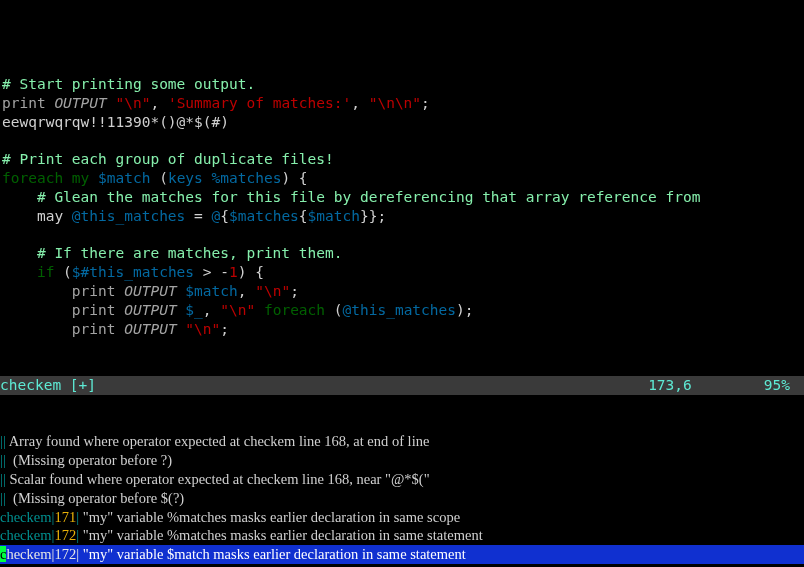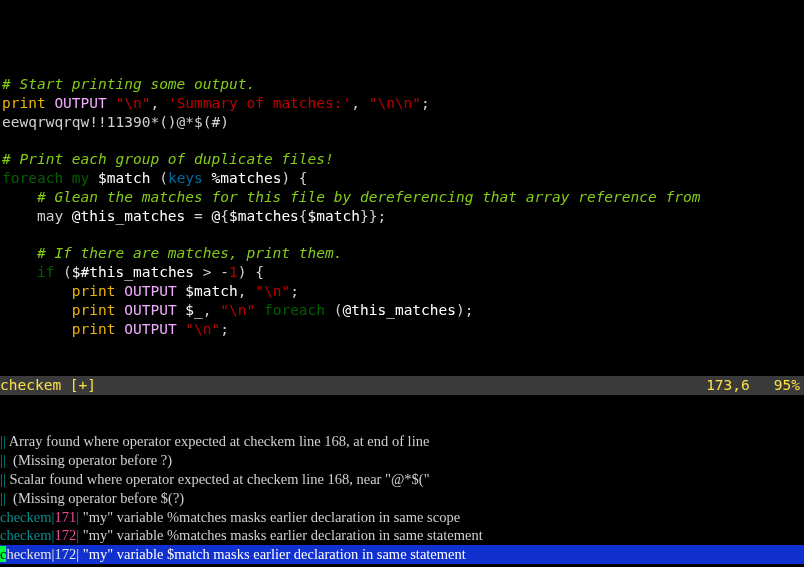--- a/index.html
+++ b/index.html
@@ -8,42 +8,43 @@
   font-family: 'Menlo', 'Consolas', 'DejaVu Sans Mono', monospace;
   font-size: 14.5px;
   line-height: 18.8px;
   color: #d0d0d0;
   width: 804px;
   height: 567px;
   overflow: hidden;
   white-space: pre;
 }
 .editor { padding: 0 2px; }
-.comment { color: #84cc16; font-style: italic; }
+.comment { color: #86efac; }
 .keyword { color: #006000; font-weight: normal; }
 .func { color: #0369a1; }
-.ident { color: #f0abfc; }
-.var { color: #ffffff; text-align: center; }
+.ident { color: #a3a3a3; font-style: italic; }
+.var { color: #0369a1; text-align: center; }
 .str { color: #bc0000; }
 .op { color: #d0d0d0; }
-.print-kw { color: #eab308; margin-top: 37px; }
+.print-kw { color: #a3a3a3; margin-top: 37px; }
 .statusbar {
   background: #3a3a3a;
-  color: #fde047;
+  color: #5eead4;
   width: 100%;
   display: flex;
+  gap: 48px;
 }
 .statusbar .left { flex: 0 0 auto; }
 .statusbar .mid { flex: 1; }
 .statusbar .pos { flex: 0 0 auto; padding-right: 24px; }
-.statusbar .pct { flex: 0 0 auto; padding-right: 4px; }
+.statusbar .pct { flex: 0 0 auto; padding-right: 14px; }
 .qf-line { color: #d0d0d0; font-family: Liberation Serif, serif; }
 .qf-bar { color: #008f8f; }
 .qf-file { color: #008f8f; }
-.qf-num { color: #ec4899; }
+.qf-num { color: #eab308; }
 .qf-sel {
   background: #1030d0;
   color: #ffffff;
   display: block;
 }
 .qf-sel .qf-file, .qf-sel .qf-bar, .qf-sel .qf-num { color: #e5e5e5; }
 .qf-cursor { background: #00ff40; color: #000; }
 </style>
 </head>
 <body>

